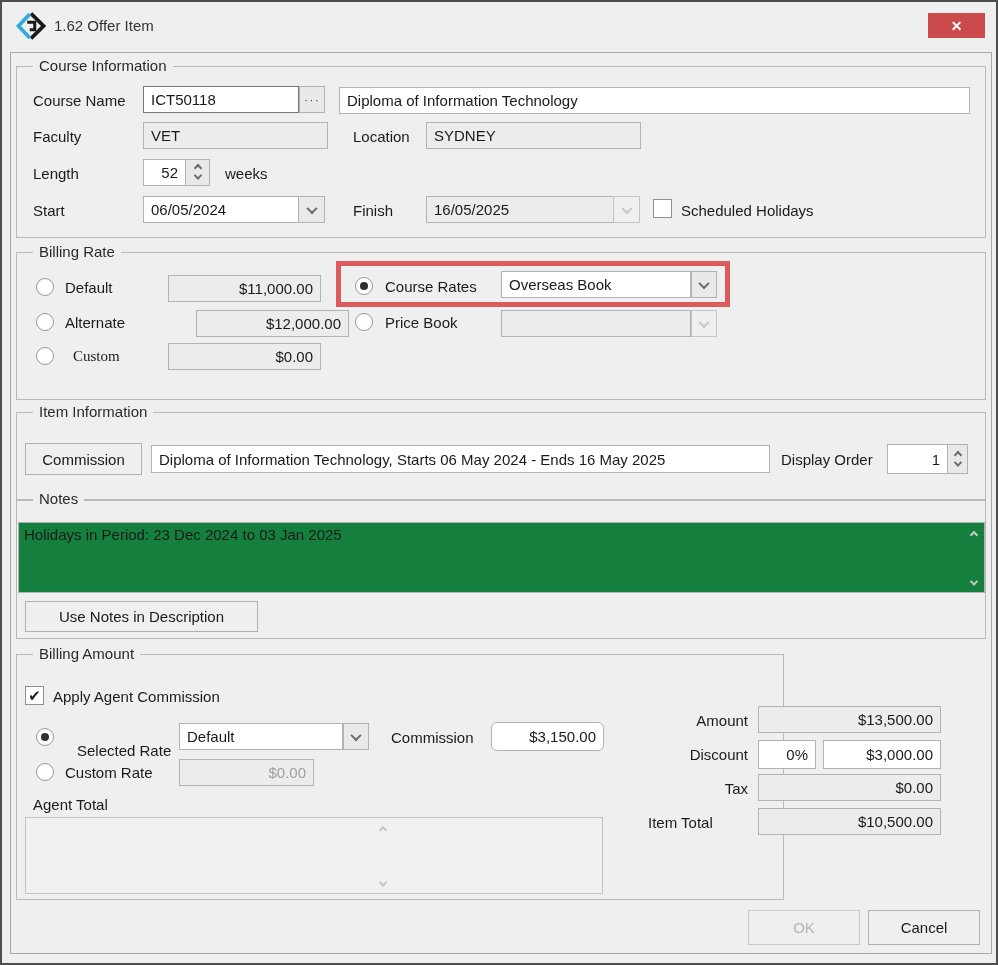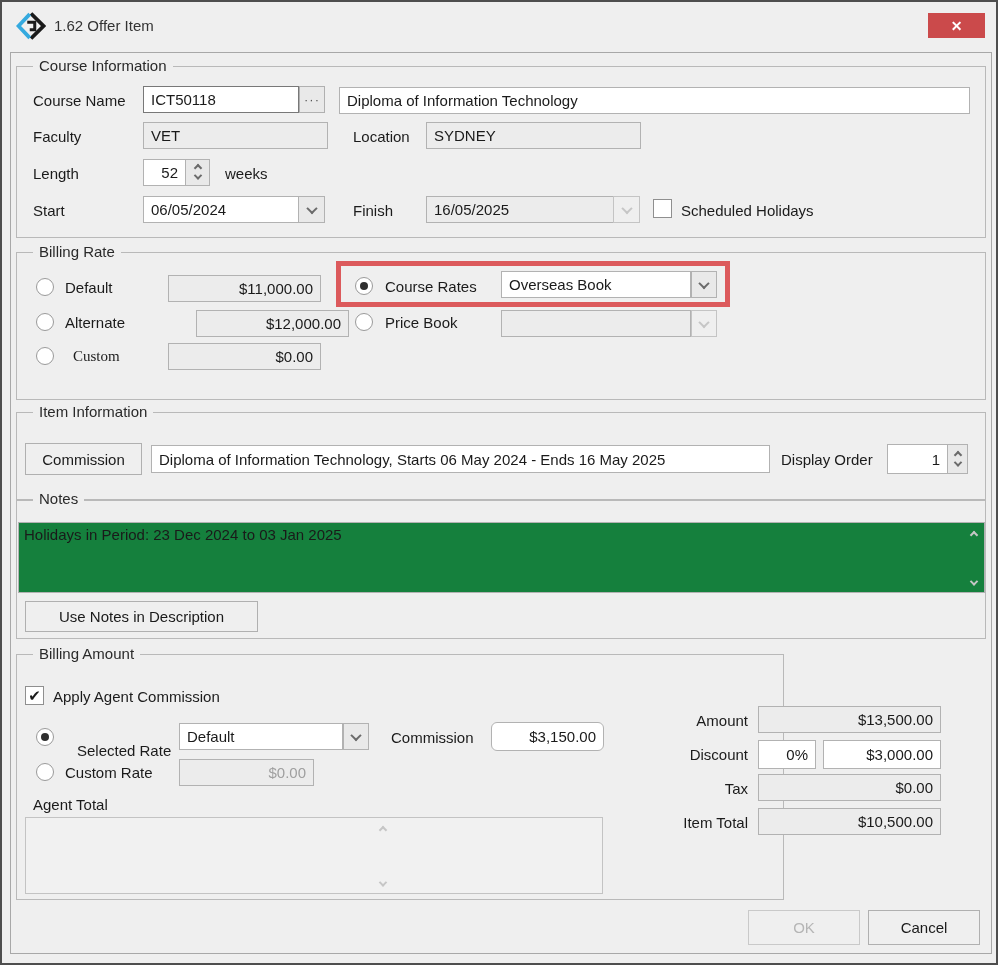--- a/index.html
+++ b/index.html
@@ -192,20 +192,20 @@
     <span class="lbl" style="left:631px; top:57px; width:100px; text-align:right;">Amount</span>
     <div class="fld ro num" style="left:741px; top:51px; width:183px; height:27px;">$13,500.00</div>
 
     <span class="lbl" style="left:631px; top:91px; width:100px; text-align:right;">Discount</span>
     <div class="fld num" style="left:741px; top:85px; width:58px; height:29px;">0%</div>
     <div class="fld num" style="left:806px; top:85px; width:118px; height:29px;">$3,000.00</div>
 
     <span class="lbl" style="left:631px; top:125px; width:100px; text-align:right;">Tax</span>
     <div class="fld ro num" style="left:741px; top:119px; width:183px; height:27px;">$0.00</div>
 
-    <span class="lbl" style="left:631px; top:159px; width:100px; text-align:right;">Item Total</span>
+    <span class="lbl" style="left:631px; top:159px; width:100px; text-align:left;">Item Total</span>
     <div class="fld ro num" style="left:741px; top:153px; width:183px; height:27px;">$10,500.00</div>
   </div>
 
   <div class="btn disabled" style="left:746px; top:908px; width:112px; height:35px;">OK</div>
   <div class="btn" style="left:866px; top:908px; width:112px; height:35px;">Cancel</div>
 
 </div>
 
 </body></html>

